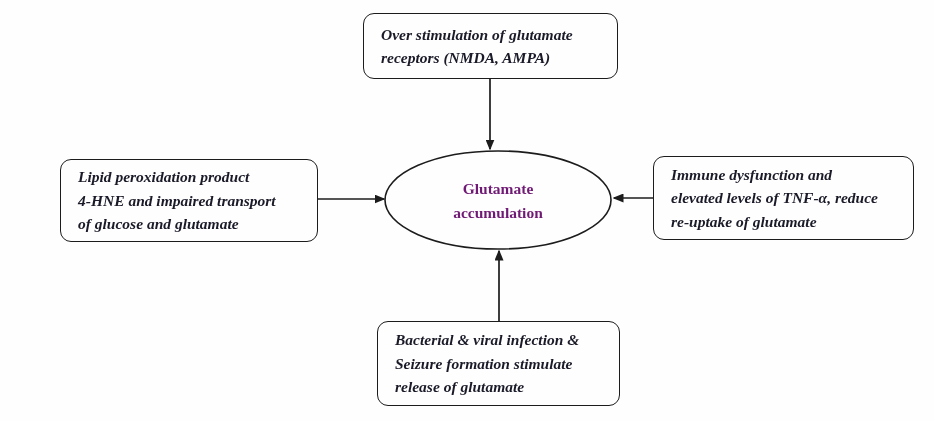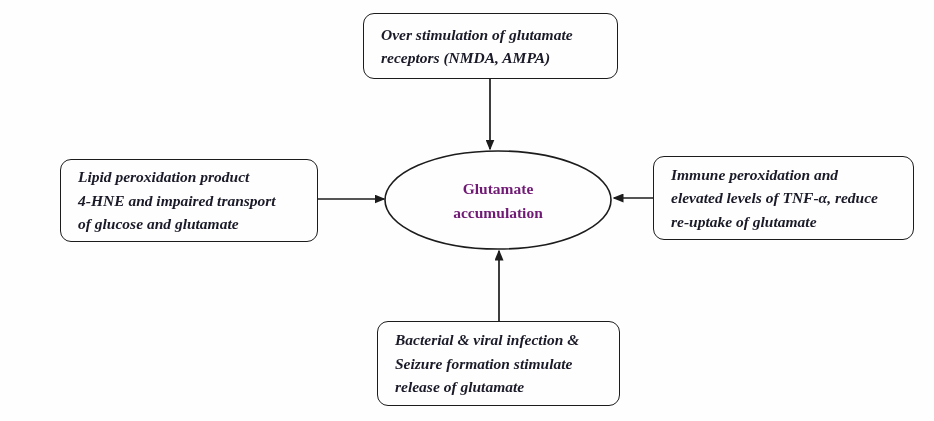--- a/index.html
+++ b/index.html
@@ -91,21 +91,21 @@
 receptors (NMDA, AMPA)</div>
   </div>
 
   <div class="node-box box-left">
     <div class="box-text">Lipid peroxidation product
 4-HNE and impaired transport
 of glucose and glutamate</div>
   </div>
 
   <div class="node-box box-right">
-    <div class="box-text">Immune peroxidation and
+    <div class="box-text">Immune dysfunction and
 elevated levels of TNF-α, reduce
 re-uptake of glutamate</div>
   </div>
 
   <div class="node-box box-bottom">
     <div class="box-text">Bacterial &amp; viral infection &amp;
 Seizure formation stimulate
 release of glutamate</div>
   </div>
 

